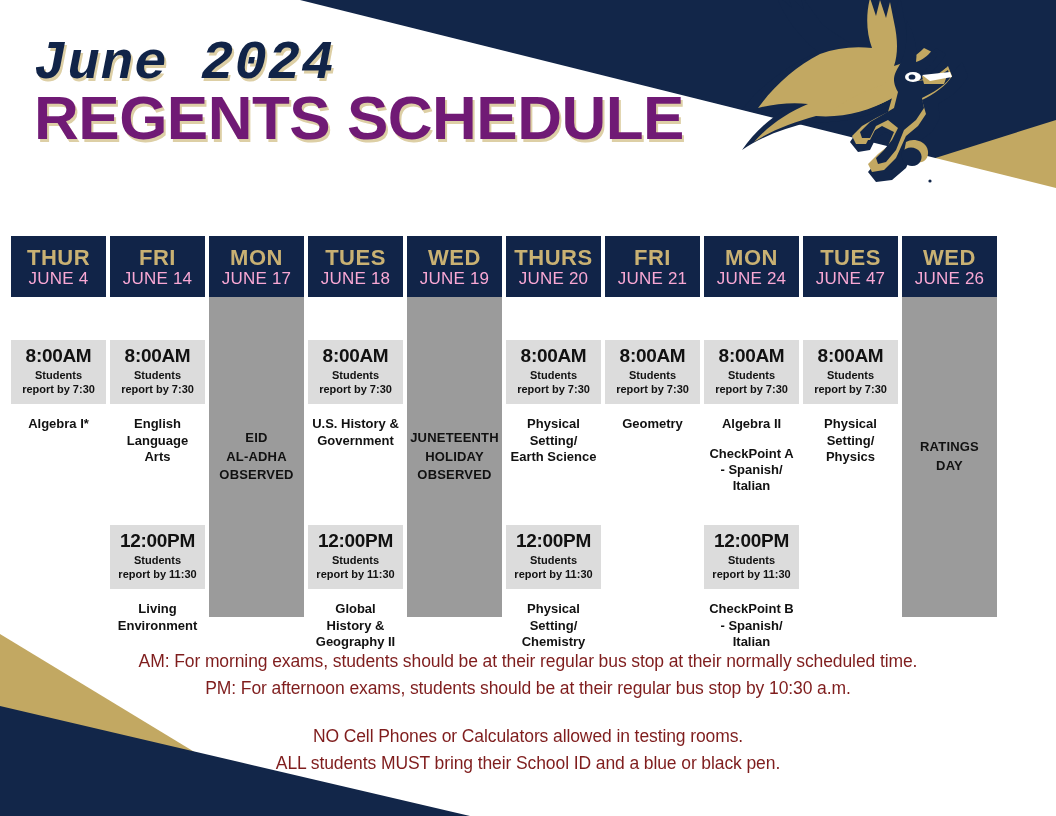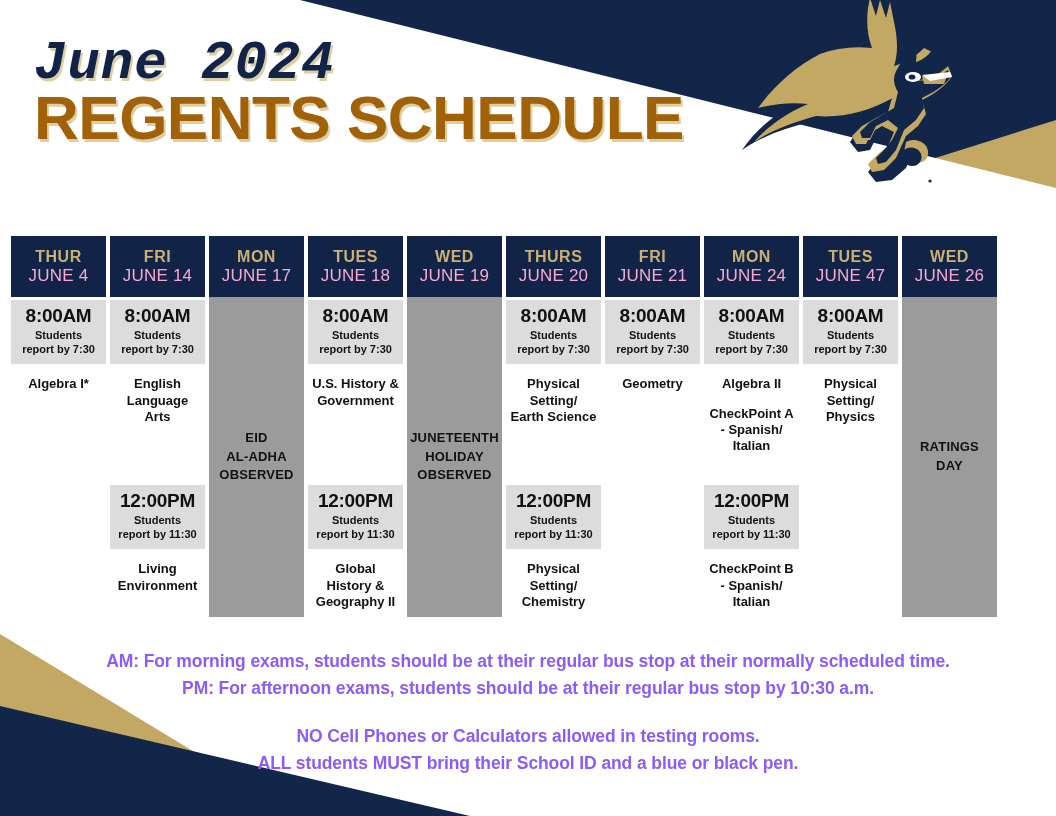--- a/index.html
+++ b/index.html
@@ -55,21 +55,21 @@
     font-size: 54px;
     color: #112448;
     letter-spacing: 1px;
     text-shadow: 2px 3px 0 #ddcfa5;
     line-height: 1.05;
   }
   .h-main {
     font-family: "Liberation Sans", sans-serif;
     font-weight: bold;
     font-size: 62px;
-    color: #a16207;
+    color: #701a75;
     letter-spacing: -0.5px;
     line-height: 1.0;
     margin-top: -6px;
     text-shadow: 2px 3px 0 #ddcfa5;
   }
 
   
   .eagle { position: absolute; top: -8px; left: 700px; width: 300px; height: 205px; z-index: 6; }
 
   
@@ -83,21 +83,21 @@
   }
   .col { width: 95px; display: flex; flex-direction: column; }
   .col-head {
     background: #112448;
     height: 61px;
     display: flex; flex-direction: column;
     align-items: center; justify-content: center;
     padding-top: 2px;
   }
   .ch-day {
-    font-weight: bold; font-size: 16px; color: #c9b173;
+    font-weight: bold; font-size: 22px; color: #c9b173;
     letter-spacing: 0.5px; line-height: 1.05;
   }
   .ch-date {
     font-size: 17px; color: #f9a8d4; line-height: 1.15;
     letter-spacing: 0.2px;
   }
   .col-body {
     height: 320px;
     position: relative;
     background: #ffffff;
@@ -112,20 +112,21 @@
   }
 
   .slot { position: absolute; left: 0; width: 95px; }
   .slot-am { top: 3px; }
   .slot-pm { top: 188px; }
 
   .timebox {
     background: #dcdcdc;
     padding: 6px 2px 8px;
     text-align: center;
+    margin-top: 40px;
   }
   .time-main {
     font-weight: bold; font-size: 19px; color: #111111;
     letter-spacing: -0.3px; line-height: 1.1;
   }
   .time-sub {
     font-weight: bold; font-size: 11px; color: #111111;
     line-height: 1.25; margin-top: 2px;
   }
   .exam {
@@ -137,21 +138,21 @@
   .exam.second { padding-top: 13px; }
 
   
   .notes {
     position: absolute;
     top: 648px; left: 0; width: 1056px;
     text-align: center;
     z-index: 5;
   }
   .note-line {
-    font-weight: bold; font-size: 17.5px; color: #8b5cf6;
+    font-weight: normal; font-size: 17.5px; color: #7f1d1d;
     line-height: 1.55;
     letter-spacing: -0.1px;
   }
   .notes-gap { height: 21px; }
 </style>
 </head>
 <body>
 
 <div id="page">
 

